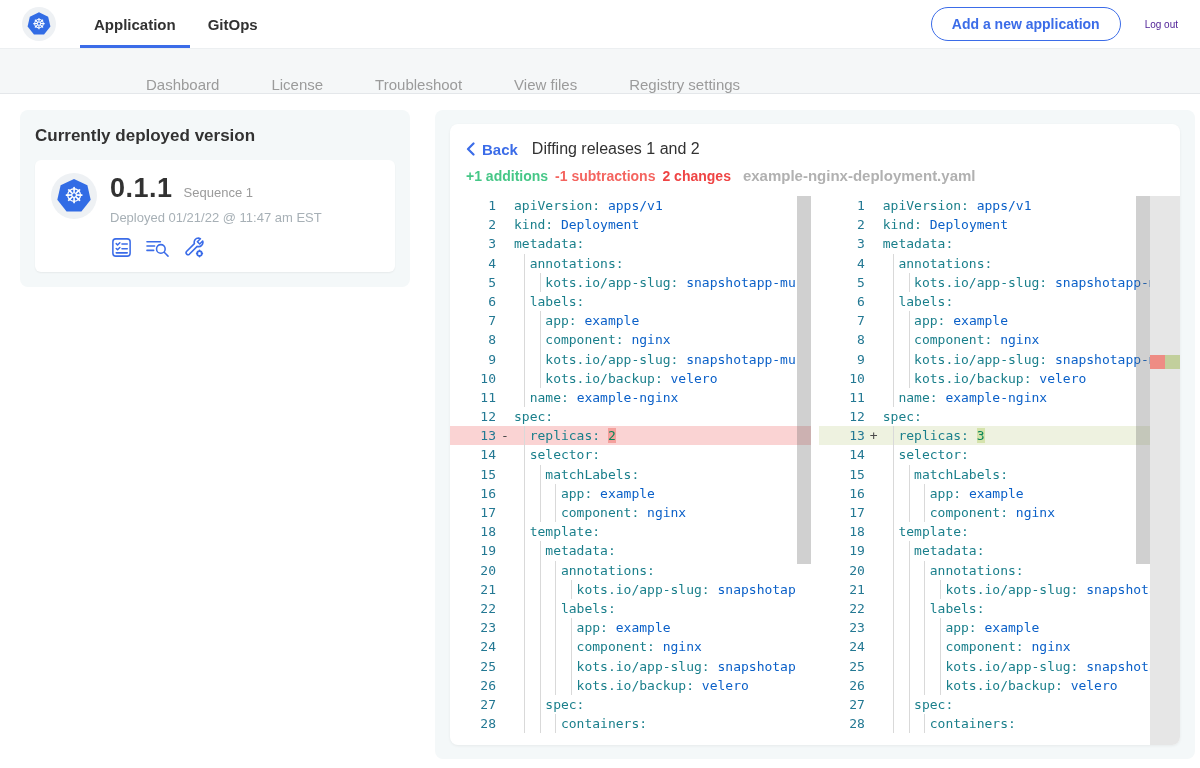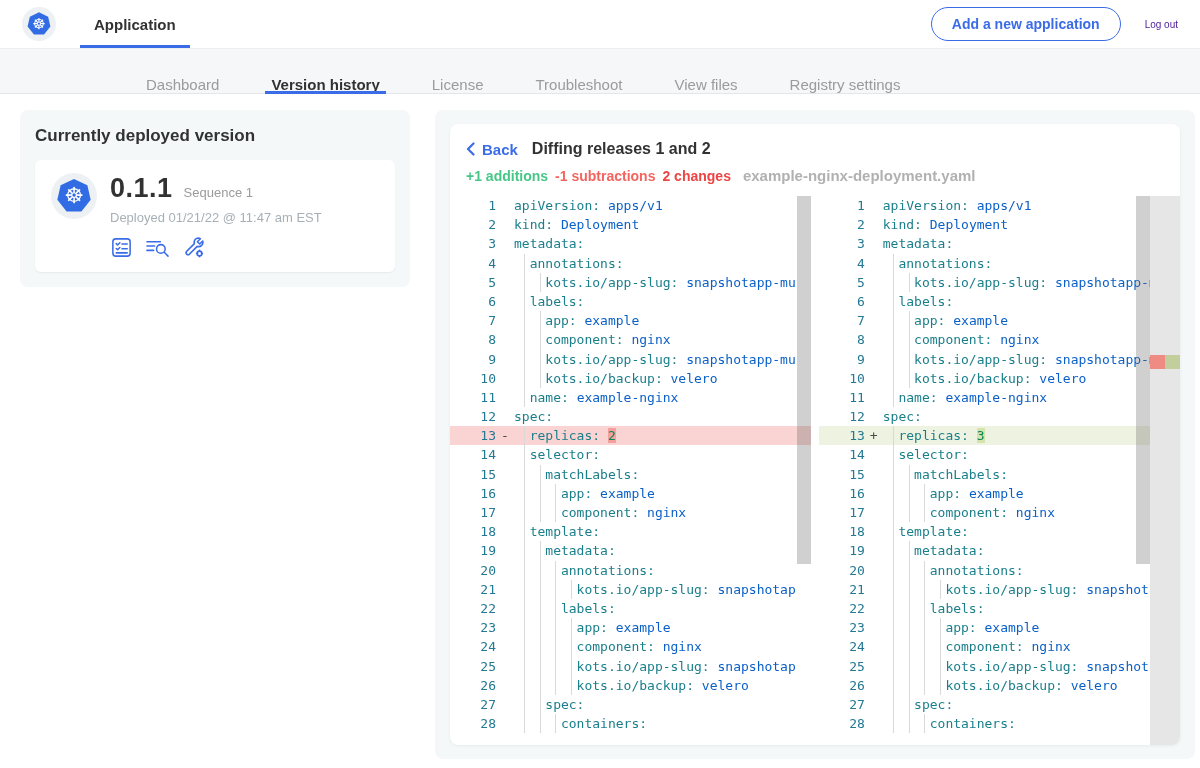--- a/index.html
+++ b/index.html
@@ -61,21 +61,21 @@
 
   
   .diff-container{flex:1;background:var(--card-bg);border-radius:8px;padding:14px 15px;height:649px;}
   .diff-panel{background:#fff;border-radius:8px;height:100%;display:flex;flex-direction:column;
     overflow:hidden;box-shadow:0 1px 3px rgba(0,0,0,.06);}
   .diff-header{padding:16px 16px 12px;}
   .diff-header-row1{display:flex;align-items:center;}
   .back-link{display:flex;align-items:center;gap:7px;color:var(--accent);font-weight:bold;
     font-size:15px;cursor:pointer;}
   .back-link svg{stroke:var(--accent);fill:none;stroke-width:2.2;stroke-linecap:round;stroke-linejoin:round;}
-  .diff-title{font-size:16px;font-weight:bold;margin-left:14px;}
+  .diff-title{font-size:16px;font-weight:normal;margin-left:14px;}
   .diff-header-row2{margin-top:9px;font-size:14px;font-weight:bold;display:flex;align-items:baseline;}
   .stat-add{color:var(--add-green);margin-right:7px;}
   .stat-sub{color:var(--sub-red);margin-right:7px;}
   .stat-chg{color:#ef4444;}
   .diff-filename{color:#b1b1b1;font-weight:bold;font-size:15px;margin-left:12px;}
 
   
   .diff-wrap{flex:1;display:flex;gap:8px;overflow:hidden;
     font-family:"DejaVu Sans Mono",monospace;font-size:13px;}
   .pane{flex:1;position:relative;overflow:hidden;}
@@ -105,29 +105,31 @@
 
 <header class="topnav">
   <div class="logo-circle">
     <div class="hepta hepta-sm">
       <span class="wheel" style="font-size:15px">☸</span>
     </div>
   </div>
   <div class="topnav-tab active">
     <span>Application</span>
   </div>
+  <div class="topnav-tab">
+    <span>GitOps</span>
+  </div>
   <div class="topnav-right">
     <button class="add-app-btn">Add a new application</button>
     <span class="logout">Log out</span>
   </div>
 </header>
 
 <nav class="subnav" id="subnav">
     <div class="subnav-item">Dashboard</div>
-    <div class="subnav-item active">Version history</div>
     <div class="subnav-item">License</div>
     <div class="subnav-item">Troubleshoot</div>
     <div class="subnav-item">View files</div>
     <div class="subnav-item">Registry settings</div>
   </nav>
 
 <div class="main">
 
   <section class="deployed-card">
     <h2 class="deployed-title">Currently deployed version</h2>

